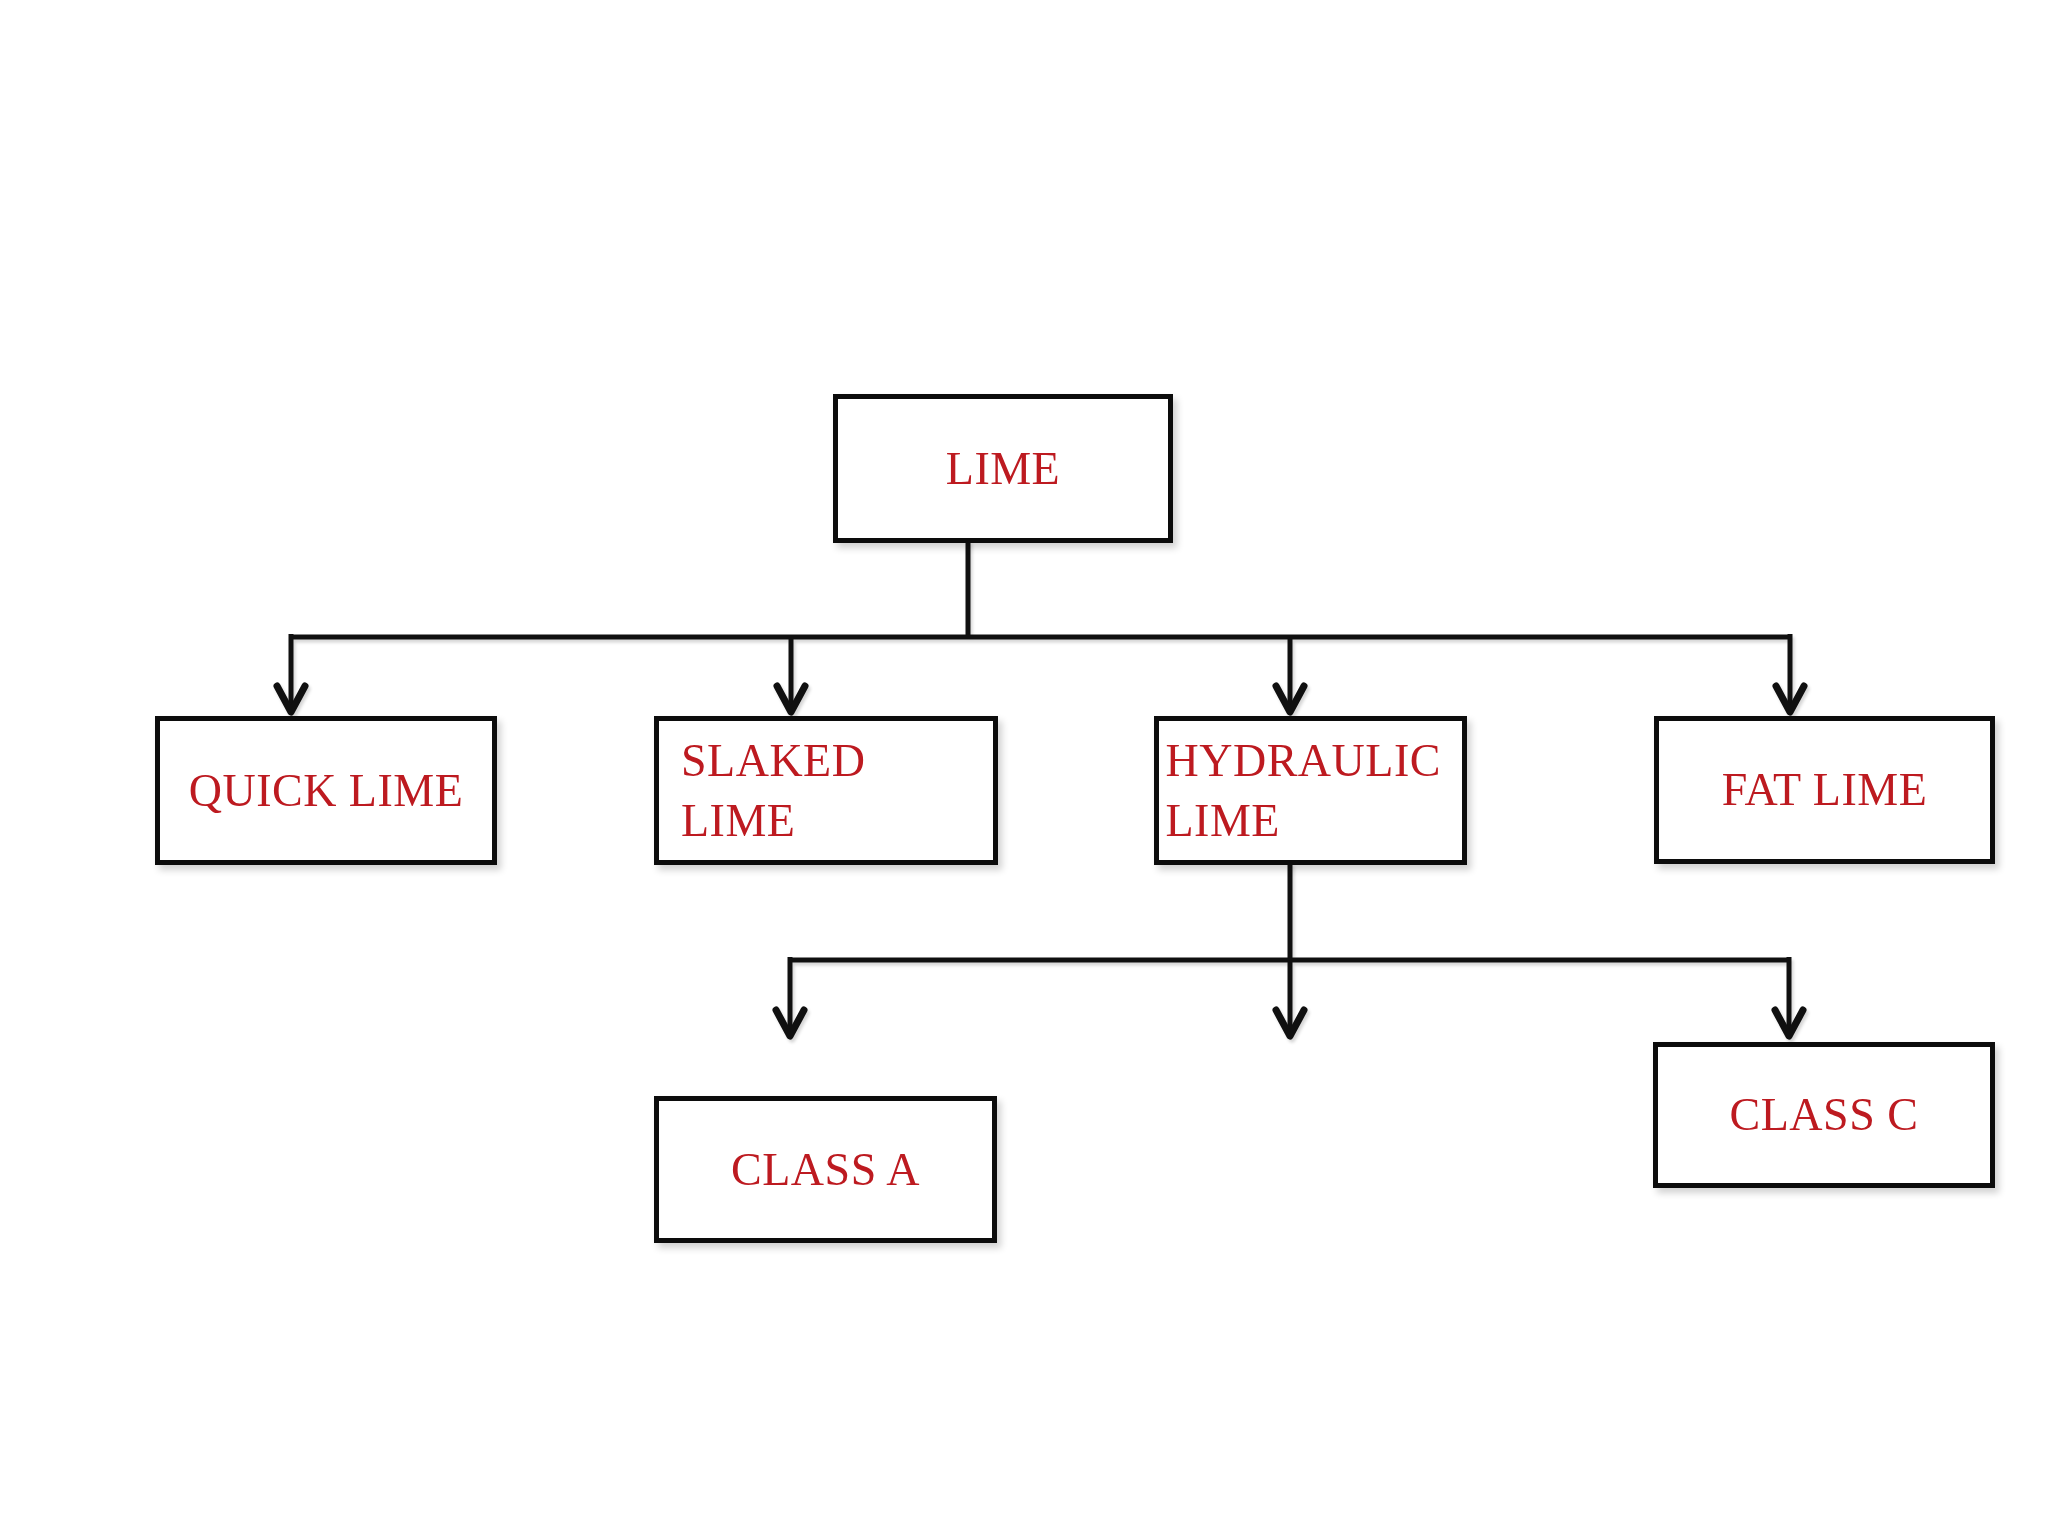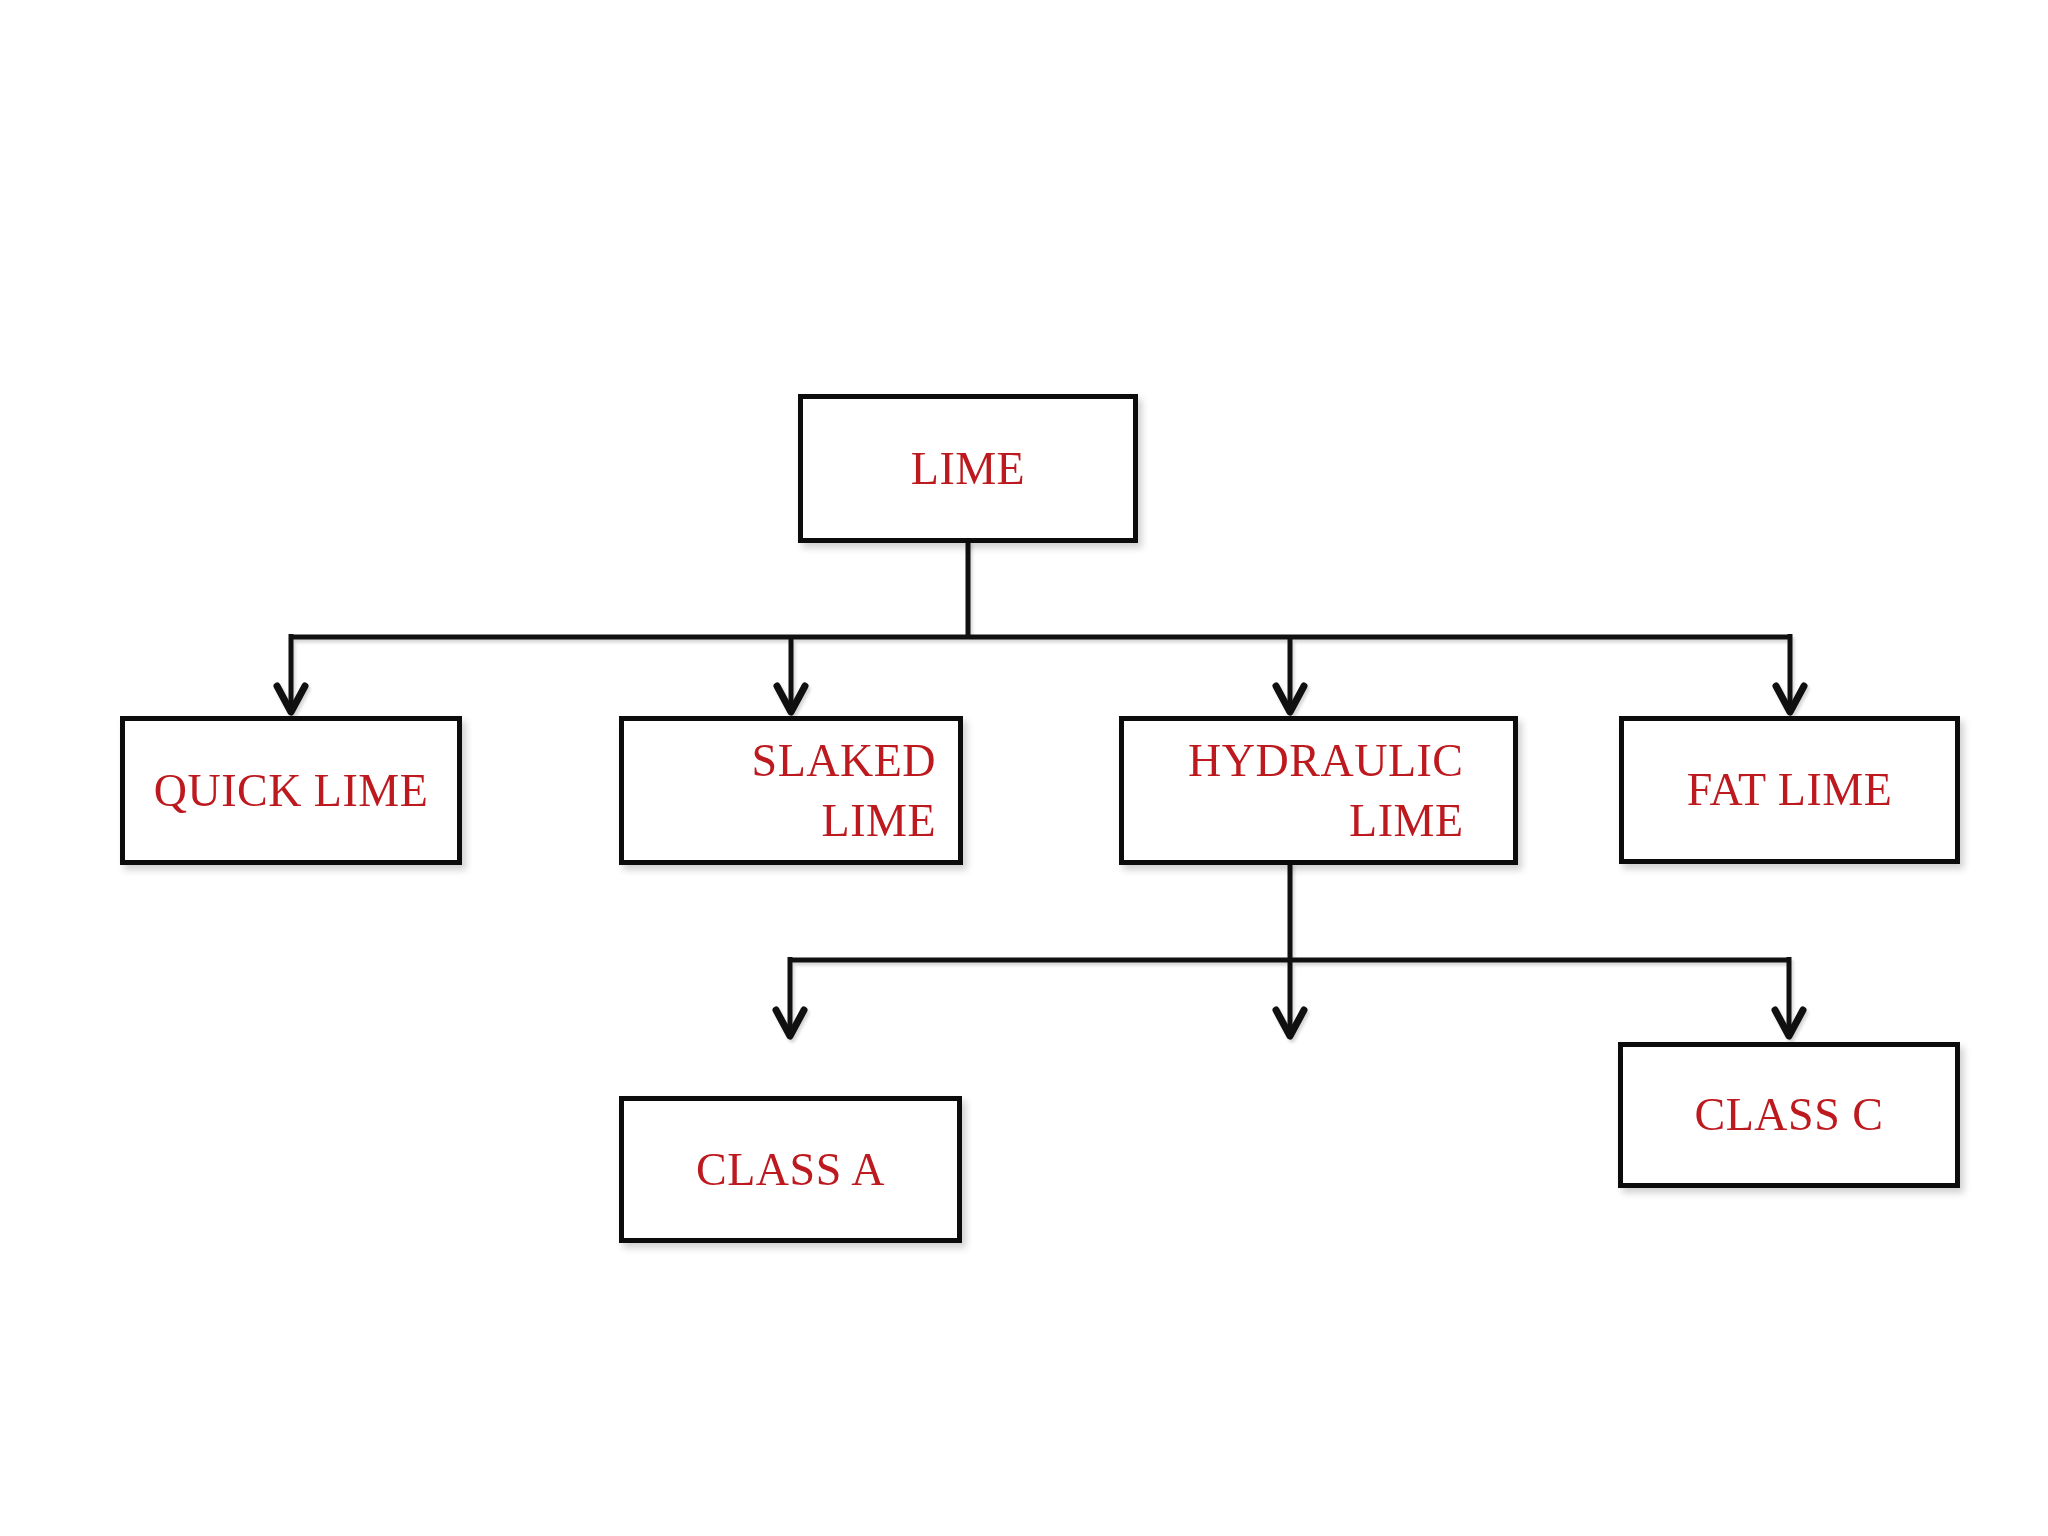--- a/index.html
+++ b/index.html
@@ -29,33 +29,34 @@
   }
 
   .node {
     position: absolute;
     background: #ffffff;
     border: 5px solid var(--border-color, #0c0c0c);
     box-shadow: 4px 5px 7px rgba(0,0,0,0.18);
     display: flex;
     align-items: center;
     justify-content: center;
-    text-align: right;
+    text-align: left;
     color: var(--label-color, #bd1a20);
     font-size: 46px;
     line-height: 1.3;
     letter-spacing: 0.5px;
+    margin-left: 35px;
   }
   .node .lbl { white-space: nowrap; }
   .node .lbl.stack { white-space: normal; max-width: 290px; }
 
   #node-lime      { left: 798px;  top: 394px;  width: 340px; height: 149px; }
   #node-quick     { left: 120px;  top: 716px;  width: 342px; height: 149px; }
   #node-slaked    { left: 619px;  top: 716px;  width: 344px; height: 149px; }
-  #node-hydraulic { left: 1119px; top: 716px;  width: 399px; height: 149px; }
+  #node-hydraulic { left: 1119px; top: 716px;  width: 313px; height: 149px; }
   #node-fat       { left: 1619px; top: 716px;  width: 341px; height: 148px; }
   #node-class-a   { left: 619px;  top: 1096px; width: 343px; height: 147px; }
   #node-class-b   { left: 1136px; top: 1042px; width: 342px; height: 146px; }
   #node-class-c   { left: 1618px; top: 1042px; width: 342px; height: 146px; }
 
   svg.connectors {
     position: absolute;
     top: 0; left: 0;
     width: 2048px; height: 1536px;
     pointer-events: none;

